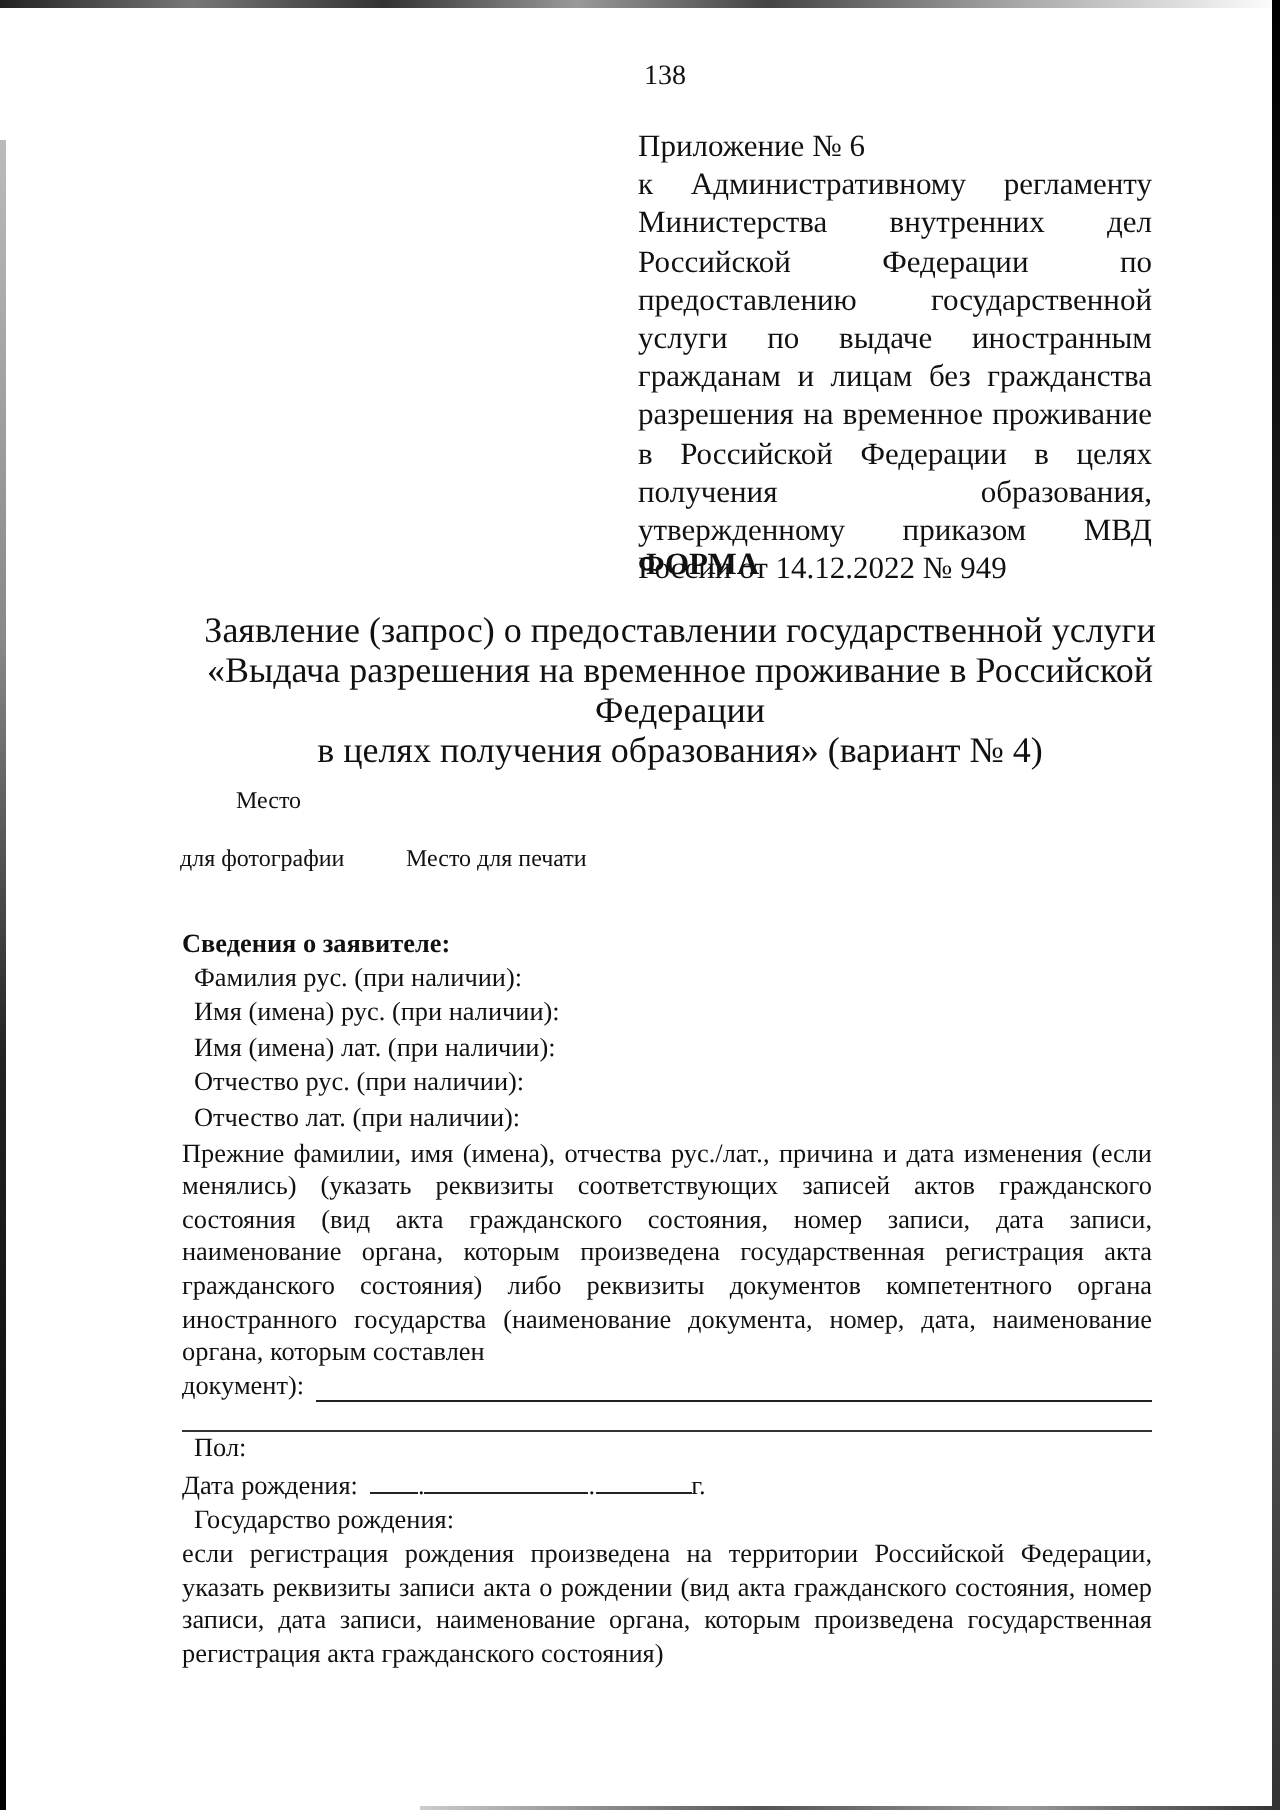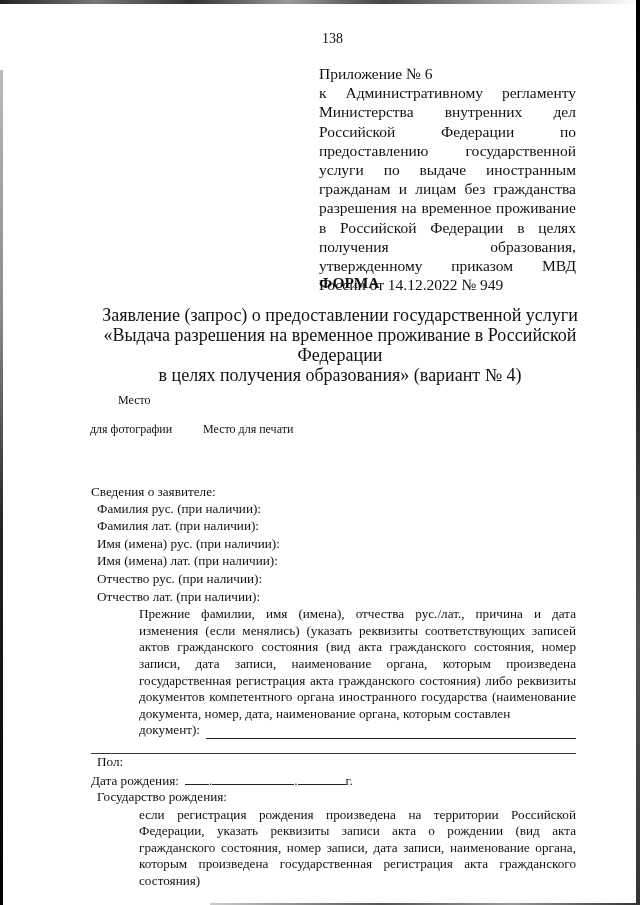--- a/index.html
+++ b/index.html
@@ -28,24 +28,24 @@
 
     .form-heading { position: absolute; left: 60px; top: 305px; width: 560px;
       text-align: center; font-size: 18px; line-height: 20px; }
 
     .photo-place { position: absolute; left: 118px; top: 393px; font-size: 12px; }
     .photo-label { position: absolute; left: 90px; top: 422px; font-size: 12px; }
     .stamp-label { position: absolute; left: 203px; top: 422px; font-size: 12px; }
 
     .section { position: absolute; left: 91px; top: 464px; width: 485px;
       font-size: 13.2px; line-height: 16.6px; }
-    .section-title { font-weight: normal; margin-top: 20px; }
+    .section-title { font-weight: bold; }
     .field-row { display: flex; align-items: baseline; white-space: nowrap; flex-direction: column; }
     .field-line { flex: 1; border-bottom: 1px solid #222; margin-left: 6px; height: 12px; }
-    .para { text-align: justify; margin-left: 48px; }
+    .para { text-align: justify; }
     .para .last { display: flex; align-items: flex-end; }
     .blank-line { border-bottom: 1px solid #333; height: 14px; margin-top: 0px; }
 
     .date-part { display: inline-block; border-bottom: 1px solid #222; height: 12px; vertical-align: baseline; }
     .d1 { width: 24px; margin-left: 6px; }
     .d2 { width: 82px; }
     .d3 { width: 48px; }
   </style>
 </head>
 <body>
@@ -72,24 +72,20 @@
 
 <div class="photo-place">Место</div>
 <div class="photo-label">для фотографии</div>
 <div class="stamp-label">Место для печати</div>
 
 <div class="section">
   <div class="section-title">Сведения о заявителе:</div>
 
   <div class="field-row">
     <span>Фамилия рус. (при наличии):</span>
-    <span class="field-line"></span>
-  </div>
-  <div class="field-row">
-    <span>Фамилия лат. (при наличии):</span>
     <span class="field-line"></span>
   </div>
   <div class="field-row">
     <span>Имя (имена) рус. (при наличии):</span>
     <span class="field-line"></span>
   </div>
   <div class="field-row">
     <span>Имя (имена) лат. (при наличии):</span>
     <span class="field-line"></span>
   </div>

